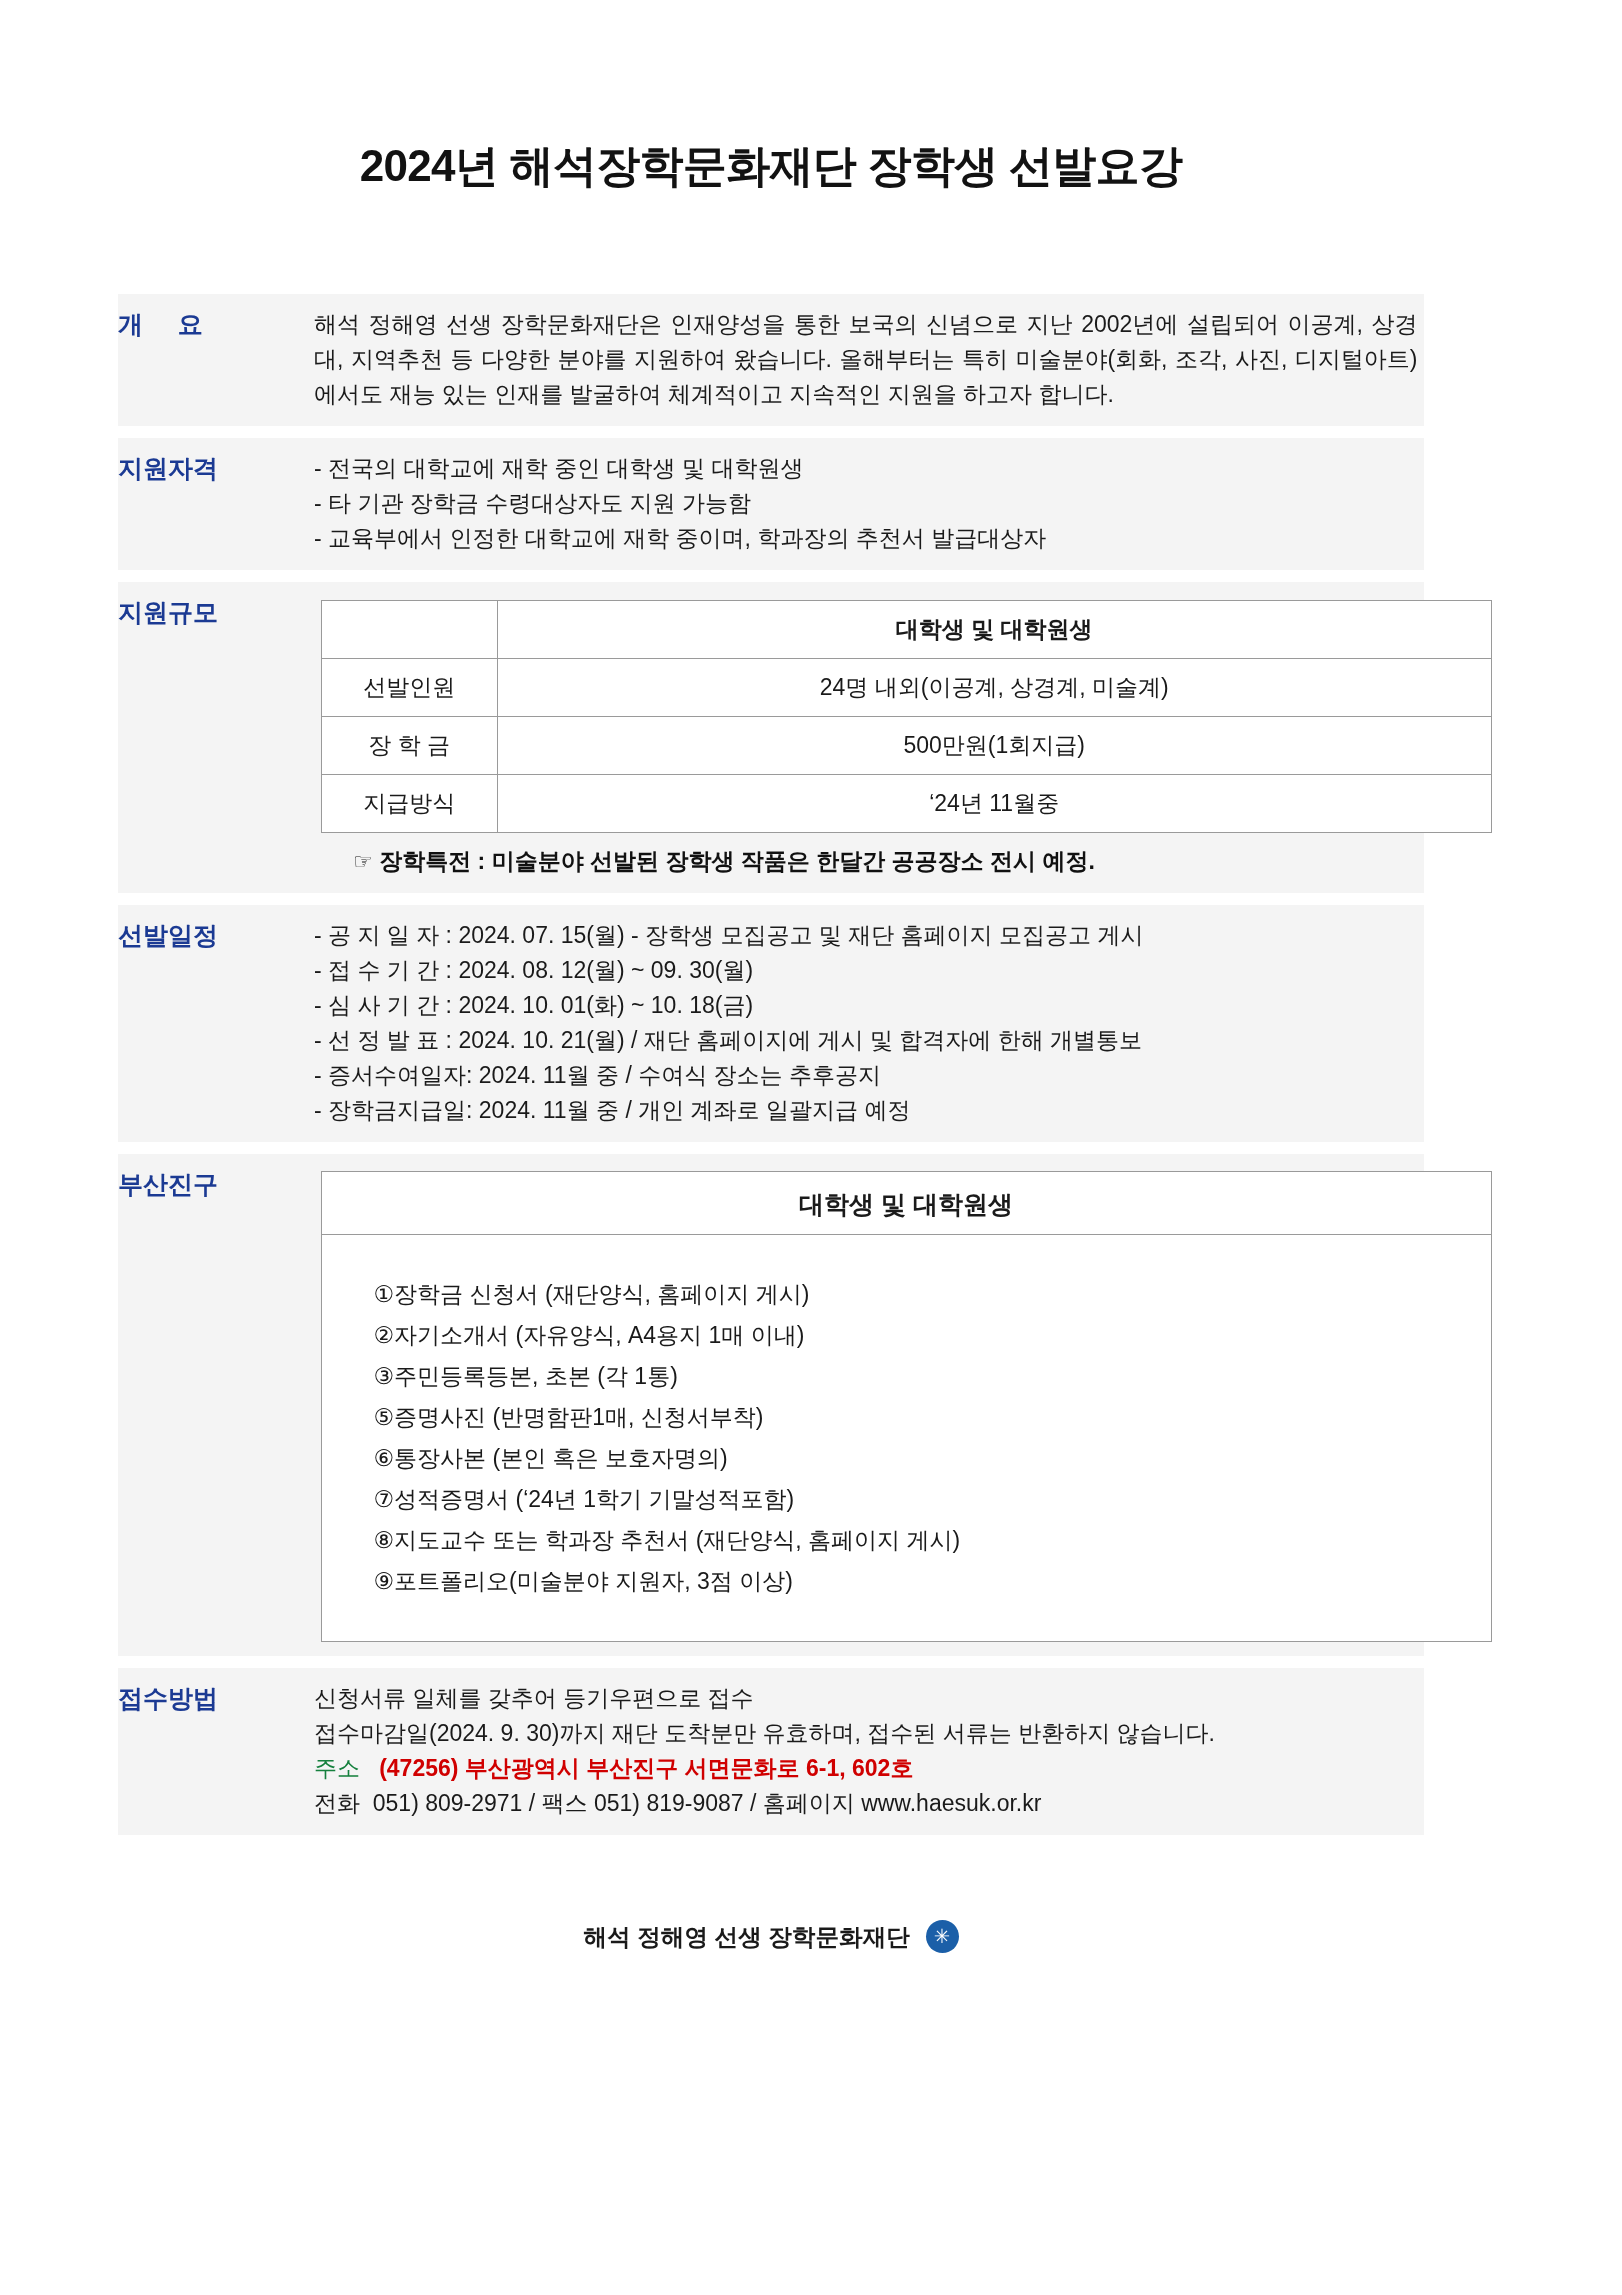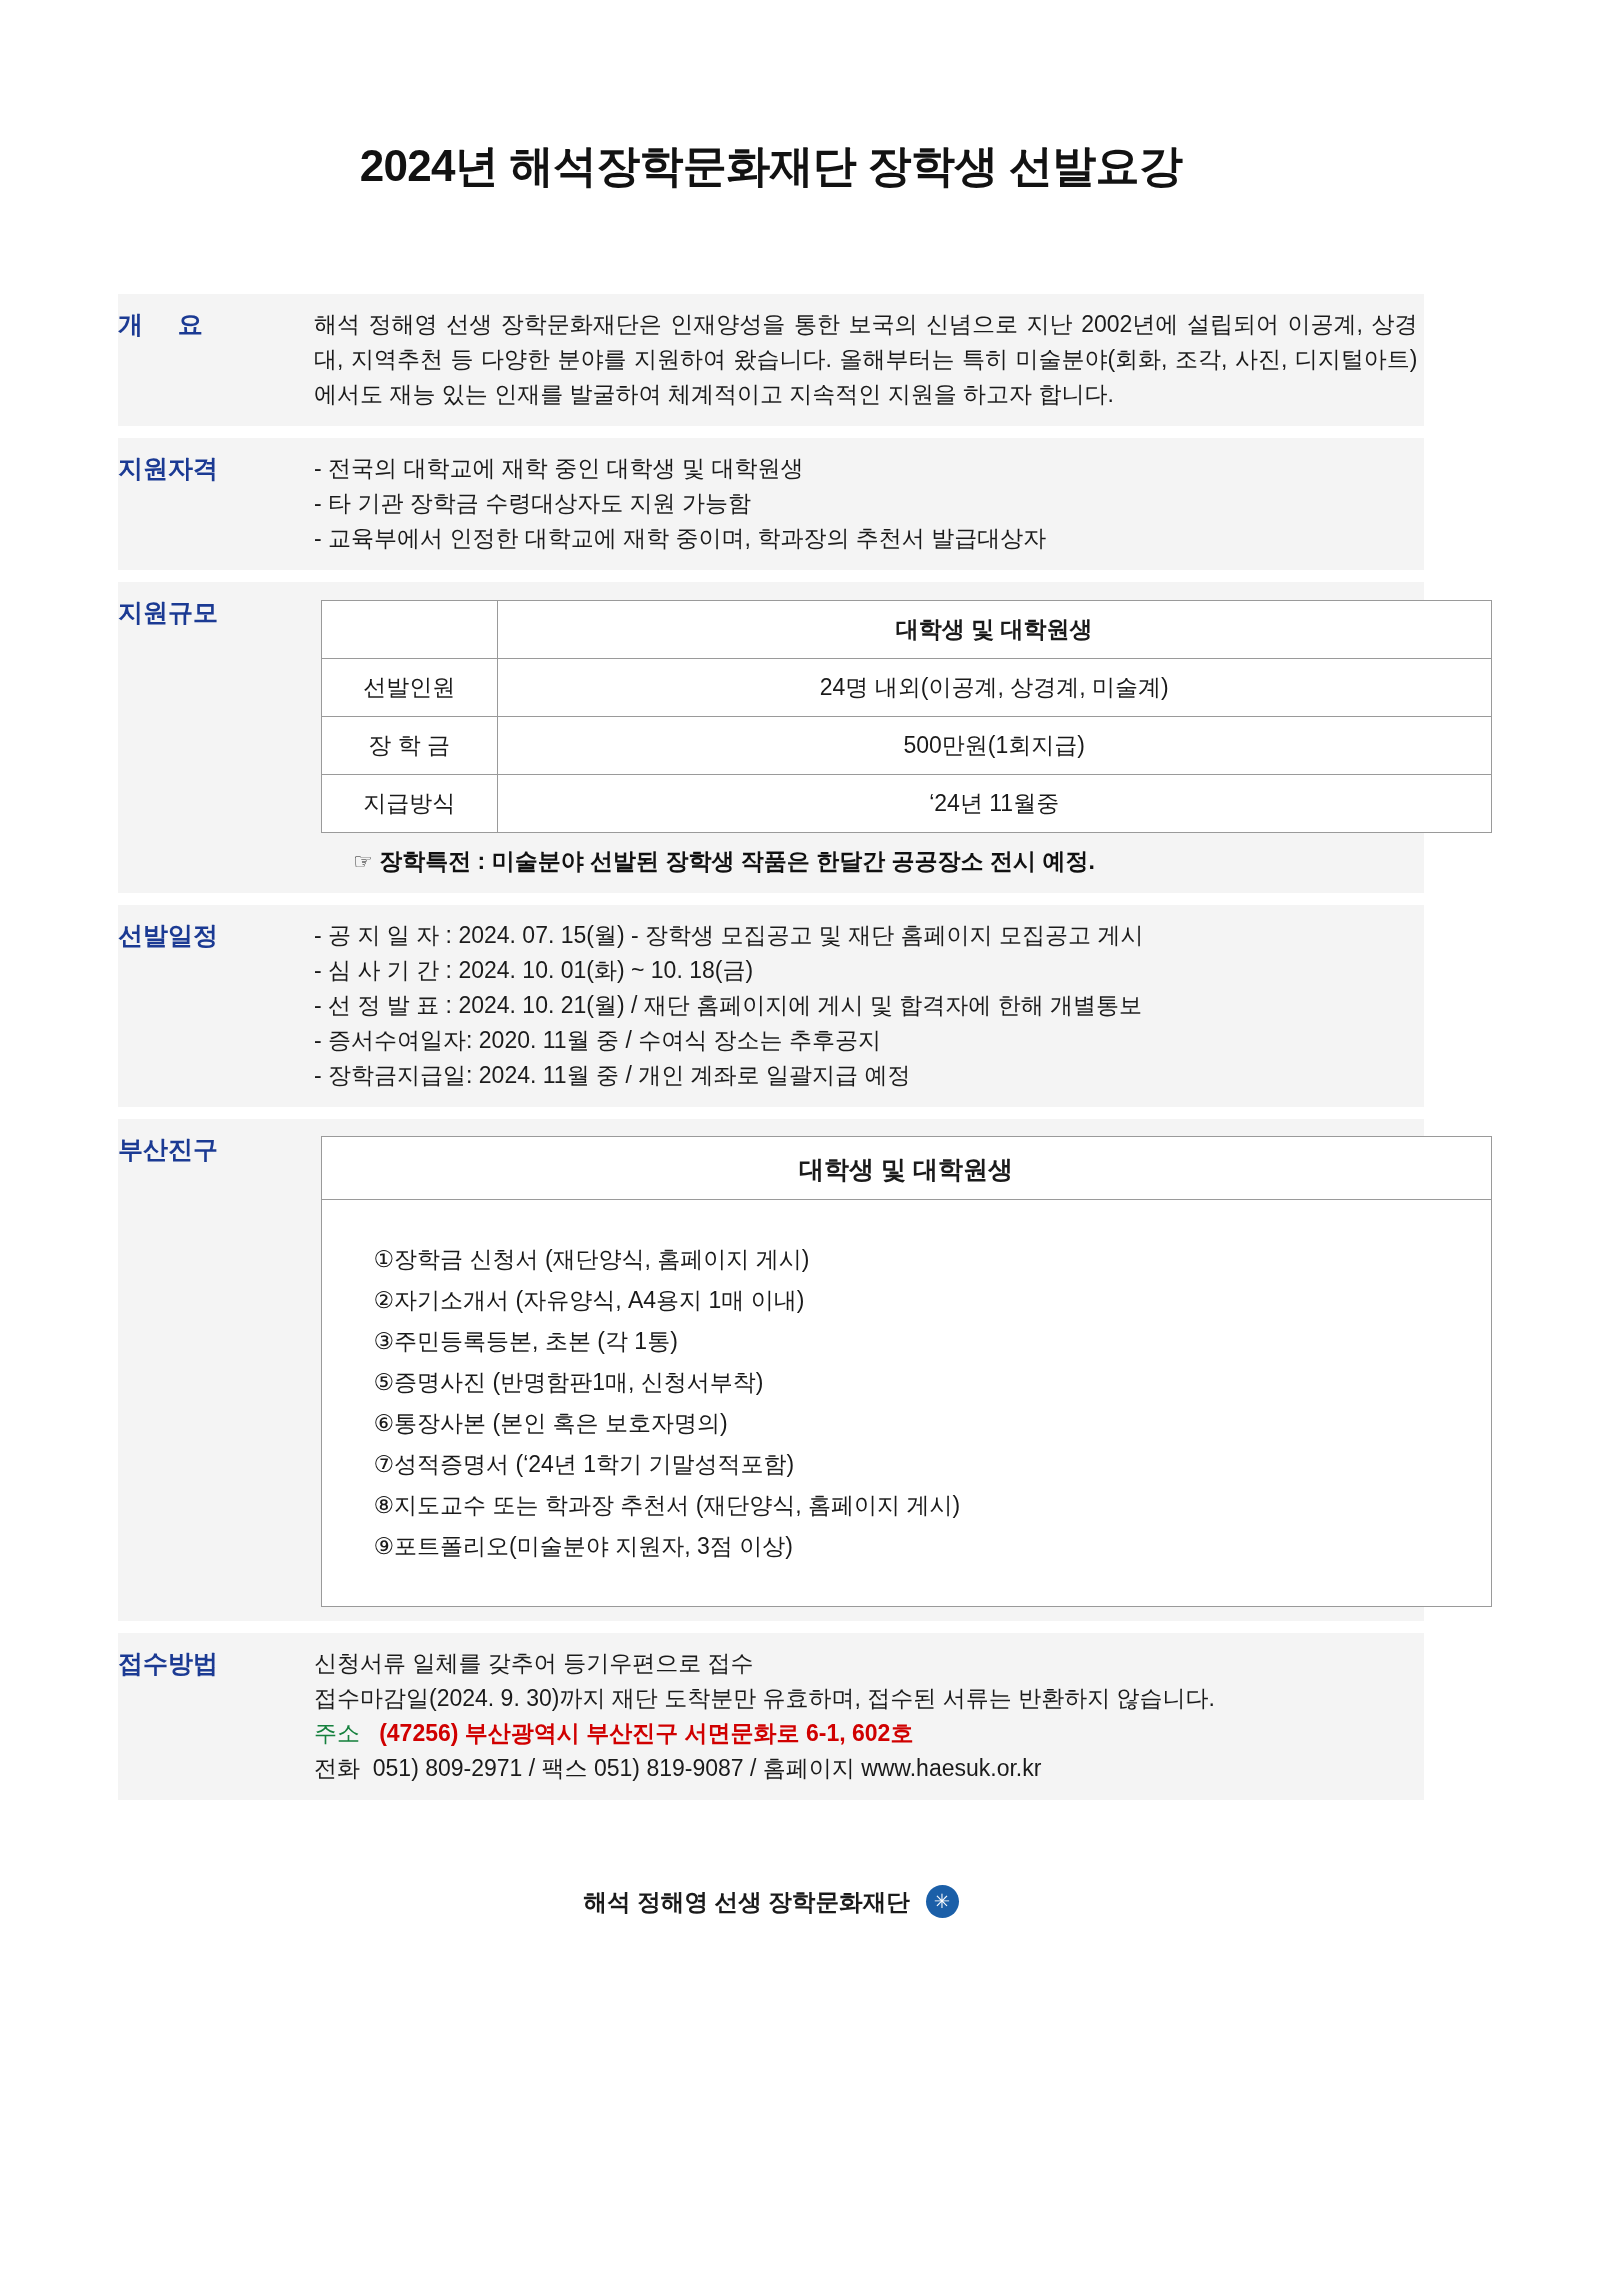--- a/index.html
+++ b/index.html
@@ -211,23 +211,24 @@
       <div class="table-note">
         <span class="pointer">☞</span><span>장학특전 : 미술분야 선발된 장학생 작품은 한달간 공공장소 전시 예정.</span>
       </div>
     </div>
   </div>
 
   <div class="section shaded">
     <div class="sec-label">선발일정</div>
     <div class="sec-body">
       <span class="line">- 공 지 일 자 : 2024. 07. 15(월) - 장학생 모집공고 및 재단 홈페이지 모집공고 게시</span>
+      <span class="line">- 접 수 기 간 : 2024. 08. 12(월) ~ 09. 30(월)</span>
       <span class="line">- 심 사 기 간 : 2024. 10. 01(화) ~ 10. 18(금)</span>
       <span class="line">- 선 정 발 표 : 2024. 10. 21(월) / 재단 홈페이지에 게시 및 합격자에 한해 개별통보</span>
-      <span class="line">- 증서수여일자: 2020. 11월 중 / 수여식 장소는 추후공지</span>
+      <span class="line">- 증서수여일자: 2024. 11월 중 / 수여식 장소는 추후공지</span>
       <span class="line">- 장학금지급일: 2024. 11월 중 / 개인 계좌로 일괄지급 예정</span>
     </div>
   </div>
 
   <div class="section shaded">
     <div class="sec-label">부산진구</div>
     <div class="sec-body">
       <div class="docs-box">
         <div class="docs-box-header">대학생 및 대학원생</div>
         <div class="docs-list">

